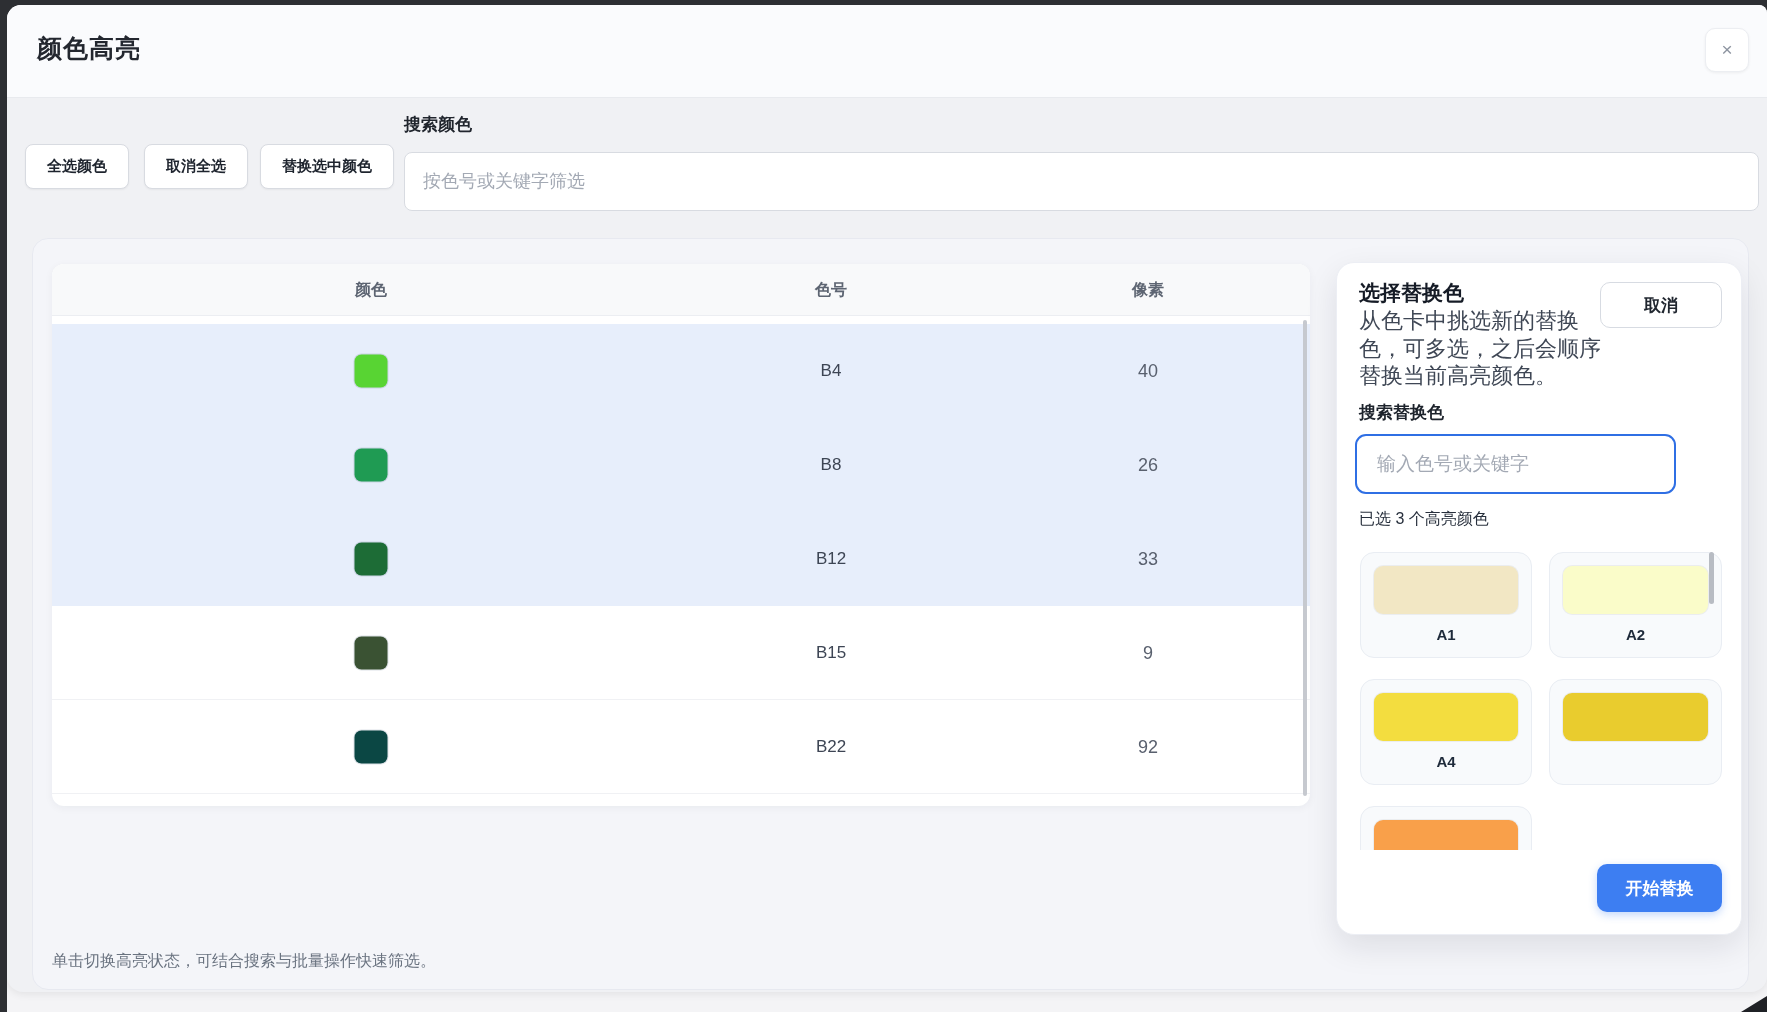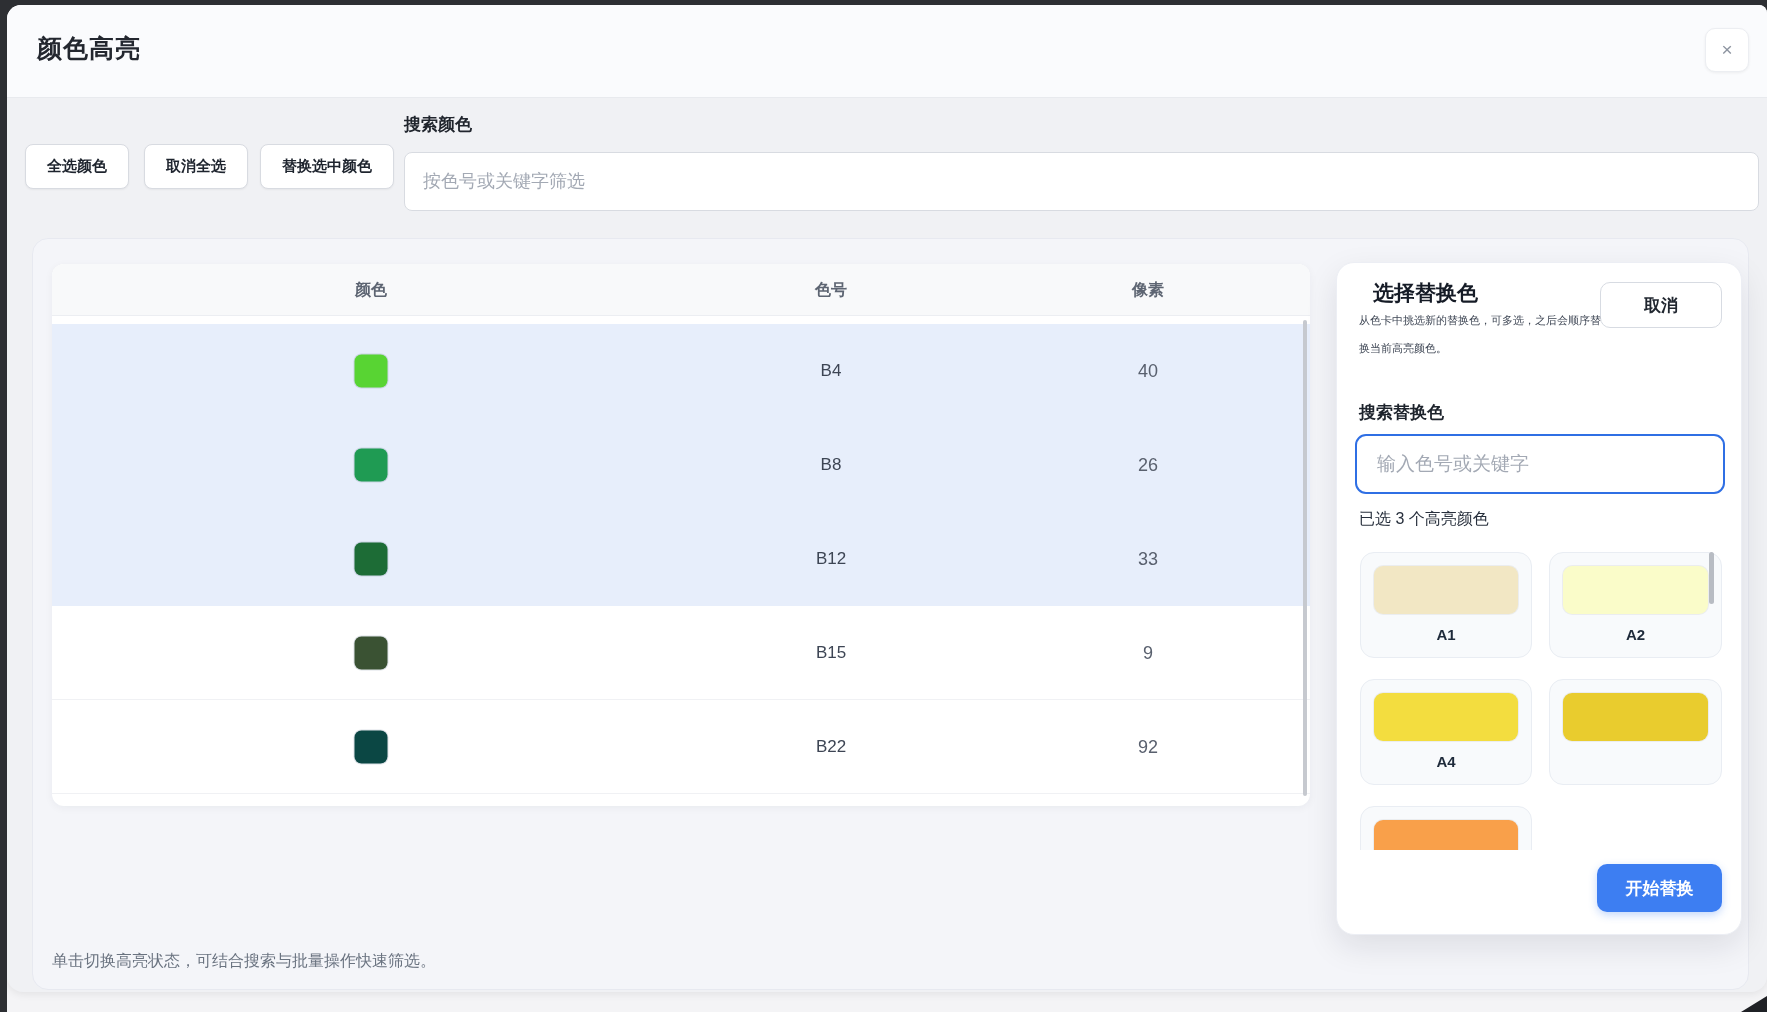--- a/index.html
+++ b/index.html
@@ -117,39 +117,39 @@
     font-size:16px; color:#6a7380;
   }
 
   
   .panel {
     position:absolute; left:1303px; top:23px; width:406px; height:673px;
     background:#fff; border:1px solid #eceef4; border-radius:18px;
     box-shadow:0 12px 32px rgba(16,24,40,.10);
   }
   .panel-title {
-    position:absolute; left:36px; top:16px;
+    position:absolute; left:22px; top:16px;
     font-size:21px; font-weight:bold; color:#151b26;
   }
   .panel-cancel-btn {
     position:absolute; right:19px; top:19px; width:122px; height:46px;
     background:#fff; border:1.5px solid #d7dbe2; border-radius:10px;
     font-size:17px; font-weight:bold; color:#20262f; cursor:pointer;
     font-family:inherit;
   }
   .panel-desc {
     position:absolute; left:22px; top:44px; width:252px;
-    font-size:11px; line-height:27.5px; color:#3f4755;
+    font-size:22px; line-height:27.5px; color:#3f4755;
   }
   .panel-search-label {
     position:absolute; left:22px; top:138px;
     font-size:17px; font-weight:bold; color:#1d232c;
   }
   .panel-search-input {
-    position:absolute; left:18px; top:171px; width:370px; height:60px;
+    position:absolute; left:18px; top:171px; width:321px; height:60px;
     background:#fff; border:2px solid #2f6fe4; border-radius:11px;
     font-size:19px; color:#2a313c; padding:0 20px;
     font-family:inherit; outline:none;
   }
   .panel-search-input::placeholder { color:#a3a9b4; }
   .panel-count {
     position:absolute; left:22px; top:246px;
     font-size:16px; color:#28303d;
   }
   .cards-viewport {

